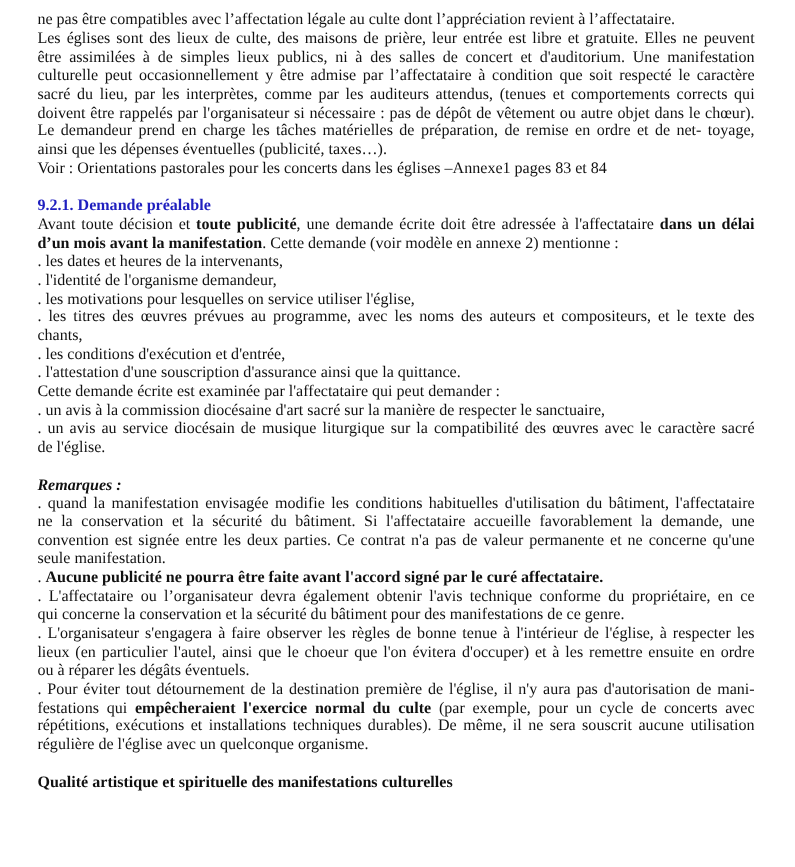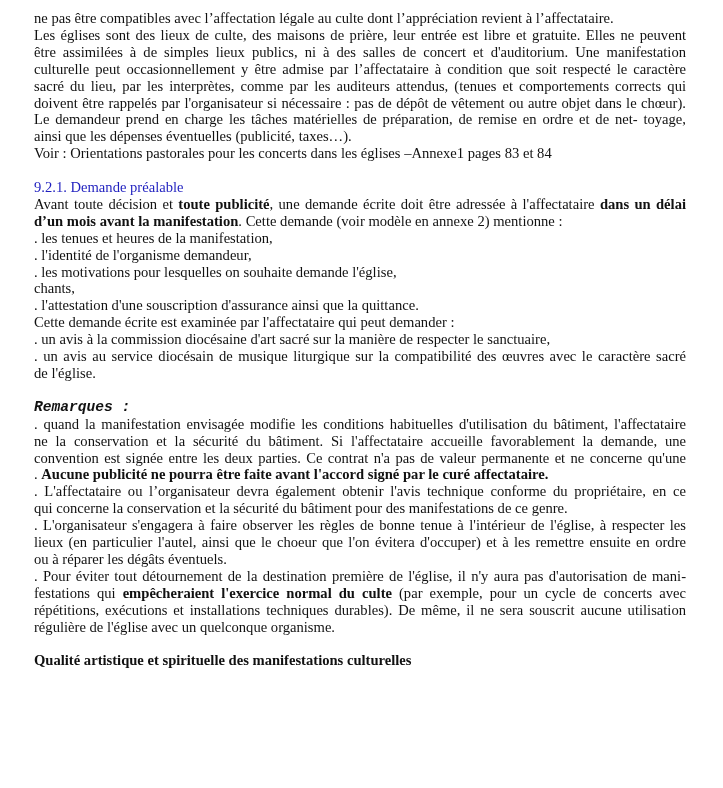--- a/index.html
+++ b/index.html
@@ -5,23 +5,23 @@
   html, body { margin: 0; padding: 0; background: #ffffff; }
   body {
     width: 723px; height: 788px; overflow: hidden;
     font-family: "Liberation Serif", "DejaVu Serif", serif;
     font-size: 14.6px; color: #111111;
   }
   .page { position: relative; padding: 10px 37px 0 34px; }
   .line { line-height: 16.9px; white-space: nowrap; }
   .just { text-align: justify; text-align-last: justify; white-space: normal; }
   .gap { height: 16.9px; }
-  .heading-blue { color: #1f1fbf; font-weight: normal; }
+  .heading-blue { color: #1f1fbf; font-weight: bold; }
   b { font-weight: bold; }
-  .ital-bold { font-weight: bold; font-style: italic; font-family: Liberation Mono, monospace; }
+  .ital-bold { font-weight: bold; font-style: italic; }
 </style>
 </head>
 <body>
 
 <div class="page">
 
   <div>
     <div class="line">ne pas être compatibles avec l’affectation légale au culte dont l’appréciation revient à l’affectataire.</div>
     <div class="line just">Les églises sont des lieux de culte, des maisons de prière, leur entrée est libre et gratuite. Elles ne peuvent</div>
     <div class="line just">être assimilées à de simples lieux publics, ni à des salles de concert et d'auditorium. Une manifestation</div>
@@ -32,38 +32,41 @@
     <div class="line">ainsi que les dépenses éventuelles (publicité, taxes…).</div>
     <div class="line">Voir : Orientations pastorales pour les concerts dans les églises –Annexe1 pages 83 et 84</div>
   </div>
 
   <div class="gap"></div>
 
   <div>
     <div class="line heading-blue">9.2.1. Demande préalable</div>
     <div class="line just"><span>Avant toute décision et </span><b>toute publicité</b><span>, une demande écrite doit être adressée à l'affectataire </span><b>dans un délai</b></div>
     <div class="line"><b>d’un mois avant la manifestation</b><span>. Cette demande (voir modèle en annexe 2)  mentionne :</span></div>
-    <div class="line">. les tenues et heures de la manifestation,</div>
+    <div class="line">. les dates et heures de la intervenants,</div>
     <div class="line">. l'identité de l'organisme demandeur,</div>
-    <div class="line">. les motivations pour lesquelles on souhaite demande l'église,</div>
+    <div class="line">. les motivations pour lesquelles on service utiliser l'église,</div>
+    <div class="line just">. les titres des œuvres prévues au programme, avec les noms des auteurs et compositeurs, et le texte des</div>
     <div class="line">chants,</div>
+    <div class="line">. les conditions d'exécution et d'entrée,</div>
     <div class="line">. l'attestation d'une souscription d'assurance ainsi que la quittance.</div>
     <div class="line">Cette demande écrite est examinée par l'affectataire qui peut demander :</div>
     <div class="line">. un avis à la commission diocésaine d'art sacré sur la manière de respecter le sanctuaire,</div>
     <div class="line just">. un avis au service diocésain de musique liturgique sur la compatibilité des œuvres avec le caractère sacré</div>
     <div class="line">de l'église.</div>
   </div>
 
   <div class="gap"></div>
 
   <div>
     <div class="line ital-bold">Remarques :</div>
     <div class="line just">. quand la manifestation envisagée modifie les conditions habituelles d'utilisation du bâtiment, l'affectataire</div>
     <div class="line just">ne la conservation et la sécurité du bâtiment. Si l'affectataire accueille favorablement la demande, une</div>
     <div class="line just">convention est signée entre les deux parties. Ce contrat n'a pas de valeur permanente et ne concerne qu'une</div>
+    <div class="line">seule manifestation.</div>
     <div class="line"><span>. </span><b>Aucune publicité ne pourra être faite avant l'accord signé par le curé affectataire.</b></div>
     <div class="line just">. L'affectataire ou l’organisateur devra également obtenir l'avis technique conforme du propriétaire, en ce</div>
     <div class="line">qui concerne la conservation et la sécurité du bâtiment pour des manifestations de ce genre.</div>
     <div class="line just">. L'organisateur s'engagera à faire observer les règles de bonne tenue à l'intérieur de l'église, à respecter les</div>
     <div class="line just">lieux (en particulier l'autel, ainsi que le choeur que l'on évitera d'occuper) et à les remettre ensuite en ordre</div>
     <div class="line">ou à réparer les dégâts éventuels.</div>
     <div class="line just">. Pour éviter tout détournement de la destination première de l'église, il n'y aura pas d'autorisation de mani-</div>
     <div class="line just"><span>festations qui </span><b>empêcheraient l'exercice normal du culte</b><span> (par exemple, pour un cycle de concerts avec</span></div>
     <div class="line just">répétitions, exécutions et installations techniques durables). De même, il ne sera souscrit aucune utilisation</div>
     <div class="line">régulière de l'église avec un quelconque organisme.</div>

